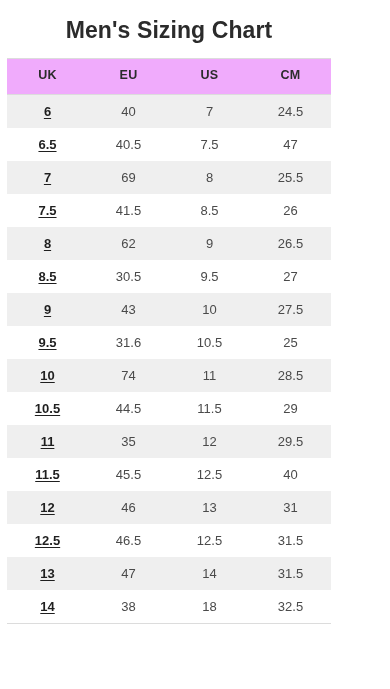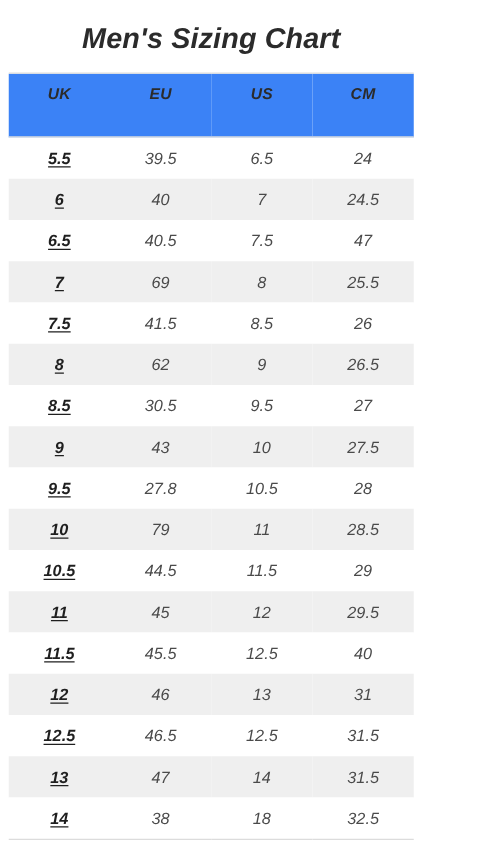--- a/index.html
+++ b/index.html
@@ -14,21 +14,20 @@
     -webkit-font-smoothing: antialiased;
     overflow: hidden;
   }
 
   .page {
     width: 338px;
     height: 689px;
     box-sizing: border-box;
     background: #ffffff;
     position: relative;
-    font-style: italic;
   }
 
   .chart-title {
     text-align: center;
     font-size: 23px;
     font-weight: bold;
     color: #2b2b2b;
     letter-spacing: 0.1px;
     margin: 0;
     padding-top: 15px;
@@ -50,25 +49,25 @@
 
   table.size-table col {
     width: 81px;
   }
 
   thead th {
     font-size: 12.5px;
     font-weight: bold;
     color: #2b2b2b;
     text-align: center;
-    padding: 9px 0 27px 0;
+    padding: 9px 0 12px 0;
     border-top: 1px solid #dcdcdc;
     border-bottom: 1px solid #dcdcdc;
     letter-spacing: 0.3px;
-    background: #3b82f6;
+    background: #f0abfc;
   }
 
   tbody tr {
     background: #ffffff;
   }
   tbody tr.striped {
     background: #efefef;
   }
 
   tbody td {
@@ -109,26 +108,20 @@
       </colgroup>
       <thead>
         <tr>
           <th>UK</th>
           <th>EU</th>
           <th>US</th>
           <th>CM</th>
         </tr>
       </thead>
       <tbody id="table-body">
-          <tr>
-            <td class="uk-cell">5.5</td>
-            <td>39.5</td>
-            <td>6.5</td>
-            <td>24</td>
-          </tr>
           <tr class="striped">
             <td class="uk-cell">6</td>
             <td>40</td>
             <td>7</td>
             <td>24.5</td>
           </tr>
           <tr>
             <td class="uk-cell">6.5</td>
             <td>40.5</td>
             <td>7.5</td>
@@ -159,39 +152,39 @@
             <td>27</td>
           </tr>
           <tr class="striped">
             <td class="uk-cell">9</td>
             <td>43</td>
             <td>10</td>
             <td>27.5</td>
           </tr>
           <tr>
             <td class="uk-cell">9.5</td>
-            <td>27.8</td>
+            <td>31.6</td>
             <td>10.5</td>
-            <td>28</td>
+            <td>25</td>
           </tr>
           <tr class="striped">
             <td class="uk-cell">10</td>
-            <td>79</td>
+            <td>74</td>
             <td>11</td>
             <td>28.5</td>
           </tr>
           <tr>
             <td class="uk-cell">10.5</td>
             <td>44.5</td>
             <td>11.5</td>
             <td>29</td>
           </tr>
           <tr class="striped">
             <td class="uk-cell">11</td>
-            <td>45</td>
+            <td>35</td>
             <td>12</td>
             <td>29.5</td>
           </tr>
           <tr>
             <td class="uk-cell">11.5</td>
             <td>45.5</td>
             <td>12.5</td>
             <td>40</td>
           </tr>
           <tr class="striped">

